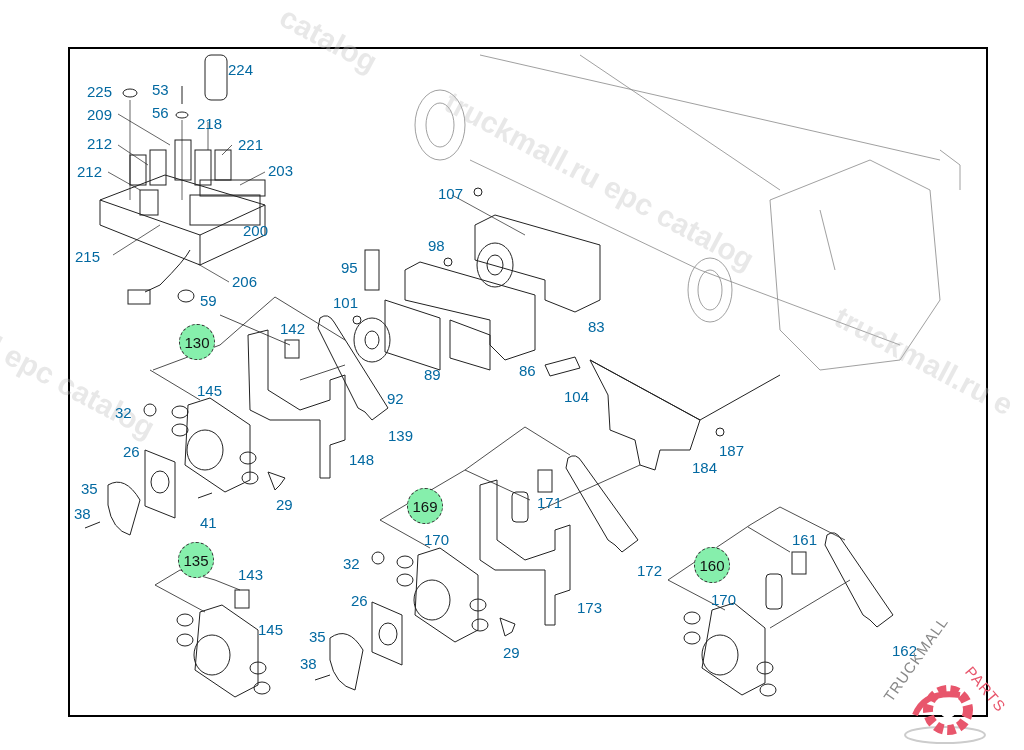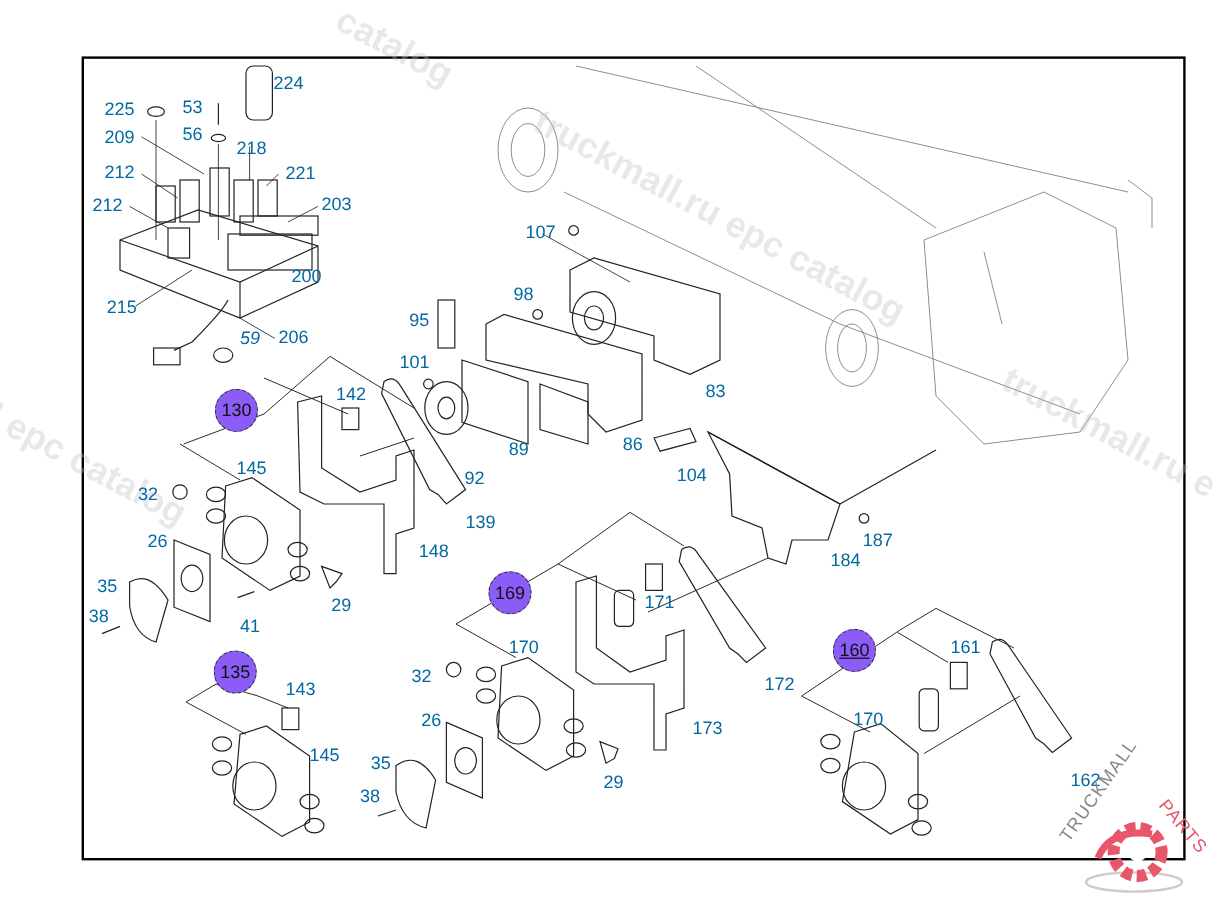--- a/index.html
+++ b/index.html
@@ -1,20 +1,20 @@
 <!DOCTYPE html>
 <html><head>
 <meta charset="utf-8">
 <style>
   html,body{margin:0;padding:0;background:#fff;}
   body{width:1024px;height:750px;position:relative;overflow:hidden;font-family:"Liberation Sans",sans-serif;}
   #frame{position:absolute;left:68px;top:47px;width:920px;height:670px;border:2px solid #000;box-sizing:border-box;}
   svg#art{position:absolute;left:0;top:0;width:1024px;height:750px;}
   .lbl{position:absolute;font-size:15px;color:#0369a1;line-height:1;white-space:nowrap;cursor:pointer;}
-  .circ{position:absolute;width:36px;height:36px;border:1px dashed #333;border-radius:50%;display:flex;align-items:center;justify-content:center;font-size:15px;color:#111;box-sizing:border-box;background:#8b5cf6;cursor:pointer;}
+  .circ{position:absolute;width:36px;height:36px;border:1px dashed #333;border-radius:50%;display:flex;align-items:center;justify-content:center;font-size:15px;color:#111;box-sizing:border-box;background:#86efac;cursor:pointer;}
   .wm{position:absolute;font-size:30px;font-weight:bold;color:rgba(190,190,190,0.35);white-space:nowrap;transform-origin:left top;pointer-events:none;}
   #logo{position:absolute;left:880px;top:655px;width:144px;height:95px;}
   #logo .txt{position:absolute;font-size:15px;letter-spacing:1px;color:#888;}
 </style>
 </head>
 <body>
 
 <div id="frame"></div>
 
 <svg id="art" viewBox="0 0 1024 750" fill="none" stroke="#222" stroke-width="1">
@@ -201,23 +201,23 @@
 <div class="lbl" style="left:87px;top:84px;">225</div>
 <div class="lbl" style="left:152px;top:82px;">53</div>
 <div class="lbl" style="left:152px;top:105px;">56</div>
 <div class="lbl" style="left:87px;top:107px;">209</div>
 <div class="lbl" style="left:197px;top:116px;">218</div>
 <div class="lbl" style="left:238px;top:137px;">221</div>
 <div class="lbl" style="left:87px;top:136px;">212</div>
 <div class="lbl" style="left:77px;top:164px;">212</div>
 <div class="lbl" style="left:268px;top:163px;">203</div>
 <div class="lbl" style="left:243px;top:223px;">200</div>
-<div class="lbl" style="left:89px;top:249px;text-align:right;">215</div>
+<div class="lbl" style="left:75px;top:249px;text-align:right;">215</div>
 <div class="lbl" style="left:232px;top:274px;">206</div>
-<div class="lbl" style="left:200px;top:275px;font-style:italic;">59</div>
+<div class="lbl" style="left:200px;top:293px;">59</div>
 
 <div class="lbl" style="left:438px;top:186px;">107</div>
 <div class="lbl" style="left:428px;top:238px;">98</div>
 <div class="lbl" style="left:341px;top:260px;">95</div>
 <div class="lbl" style="left:333px;top:295px;">101</div>
 <div class="lbl" style="left:387px;top:367px;margin-top:24px;">92</div>
 <div class="lbl" style="left:424px;top:367px;">89</div>
 <div class="lbl" style="left:519px;top:363px;">86</div>
 <div class="lbl" style="left:588px;top:319px;">83</div>
 <div class="lbl" style="left:564px;top:389px;">104</div>
@@ -245,23 +245,23 @@
 <div class="lbl" style="left:577px;top:600px;text-align:center;">173</div>
 <div class="lbl" style="left:637px;top:563px;">172</div>
 
 <div class="lbl" style="left:238px;top:567px;">143</div>
 <div class="lbl" style="left:258px;top:622px;">145</div>
 <div class="lbl" style="left:792px;top:532px;">161</div>
 <div class="lbl" style="left:711px;top:592px;">170</div>
 <div class="lbl" style="left:892px;top:643px;">162</div>
 
 <div class="circ" style="left:179px;top:324px;">130</div>
-<div class="circ" style="left:407px;top:476px;">169</div>
+<div class="circ" style="left:407px;top:488px;">169</div>
 <div class="circ" style="left:178px;top:542px;">135</div>
-<div class="circ" style="left:694px;top:524px;text-decoration:underline;">160</div>
+<div class="circ" style="left:694px;top:547px;">160</div>
 
 <div id="logo">
   <svg width="144" height="95" viewBox="0 0 144 95">
     <ellipse cx="65" cy="80" rx="40" ry="8" fill="none" stroke="#ccc" stroke-width="2"></ellipse>
     <circle cx="68" cy="55" r="20" fill="none" stroke="#e8566c" stroke-width="10" stroke-dasharray="8 4"></circle>
     <circle cx="68" cy="55" r="8" fill="#fff"></circle>
     <path d="M35 60 Q45 35 80 40" fill="none" stroke="#e8566c" stroke-width="6"></path>
   </svg>
   <div class="txt" style="left:0px;top:40px;transform:rotate(-55deg);transform-origin:left top;">TRUCKMALL</div>
   <div class="txt" style="left:95px;top:8px;transform:rotate(50deg);transform-origin:left top;color:#e8566c;">PARTS</div>

